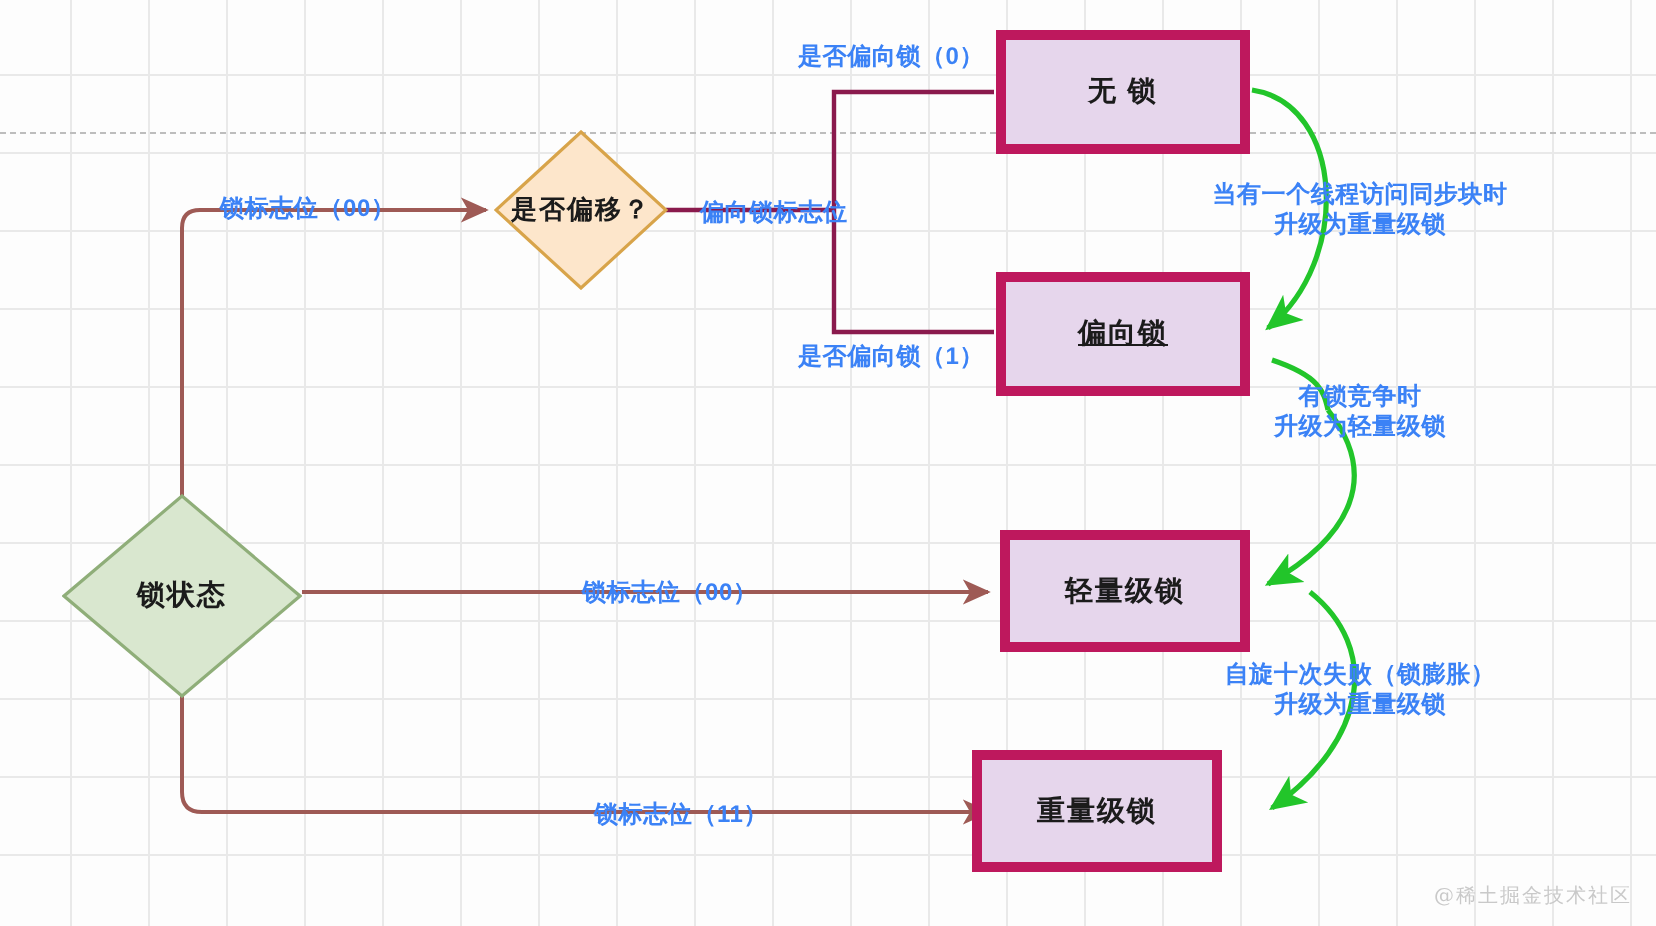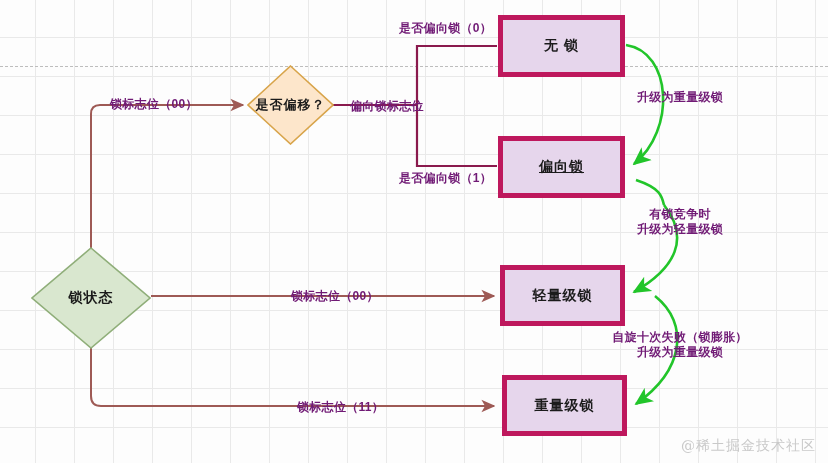--- a/index.html
+++ b/index.html
@@ -73,34 +73,34 @@
     justify-content: center;
     font-size: 14px;
     font-weight: bold;
     color: #1b1b1b;
     letter-spacing: 1px;
   }
   
   .elabel {
     position: absolute;
     font-size: 12px;
-    color: #701a75;
+    color: #3b82f6;
     font-weight: bold;
     white-space: nowrap;
     background: rgba(253,253,253,0.0);
     letter-spacing: 0.3px;
   }
   .elabel.center { text-align: center; }
   .elabel .l2 { display: block; }
   
   #watermark {
     position: absolute;
     right: 12px;
     bottom: 8px;
-    font-size: 14px;
+    font-size: 10px;
     color: #c9c9c9;
     font-family: "DejaVu Serif", "Liberation Serif", serif;
     letter-spacing: 1px;
     user-select: none;
   }
 </style>
 </head>
 <body>
 
 <div id="canvas">
@@ -155,41 +155,42 @@
   </div>
 
   <div class="node box" style="left:498px; top:136px; width:127px; height:62px;text-decoration:underline;">
     <span>偏向锁</span>
   </div>
 
   <div class="node box" style="left:500px; top:265px; width:125px; height:61px;">
     <span>轻量级锁</span>
   </div>
 
-  <div class="node box" style="left:502px; top:375px; width:125px; height:61px;">
+  <div class="node box" style="left:486px; top:375px; width:125px; height:61px;">
     <span>重量级锁</span>
   </div>
 
   <div class="elabel" style="left:110px; top:96px;">锁标志位（00）</div>
 
   <div class="elabel" style="left:350px; top:98px;">偏向锁标志位</div>
 
   <div class="elabel" style="left:399px; top:20px;">是否偏向锁（0）</div>
 
   <div class="elabel" style="left:399px; top:170px;">是否偏向锁（1）</div>
 
   <div class="elabel" style="left:291px; top:288px;">锁标志位（00）</div>
 
   <div class="elabel" style="left:297px; top:399px;text-align:center;">锁标志位（11）</div>
 
   <div class="elabel center" style="left:590px; top:90px; width:180px; line-height:15px;">
+    <span class="l1">当有一个线程访问同步块时</span>
     <span class="l2">升级为重量级锁</span>
   </div>
 
-  <div class="elabel center" style="left:600px; top:207px; width:160px; line-height:15px;">
+  <div class="elabel center" style="left:600px; top:191px; width:160px; line-height:15px;">
     <span class="l1">有锁竞争时</span>
     <span class="l2">升级为轻量级锁</span>
   </div>
 
   <div class="elabel center" style="left:590px; top:330px; width:180px; line-height:15px;">
     <span class="l1">自旋十次失败（锁膨胀）</span>
     <span class="l2">升级为重量级锁</span>
   </div>
 
   <div id="watermark">@稀土掘金技术社区</div>

